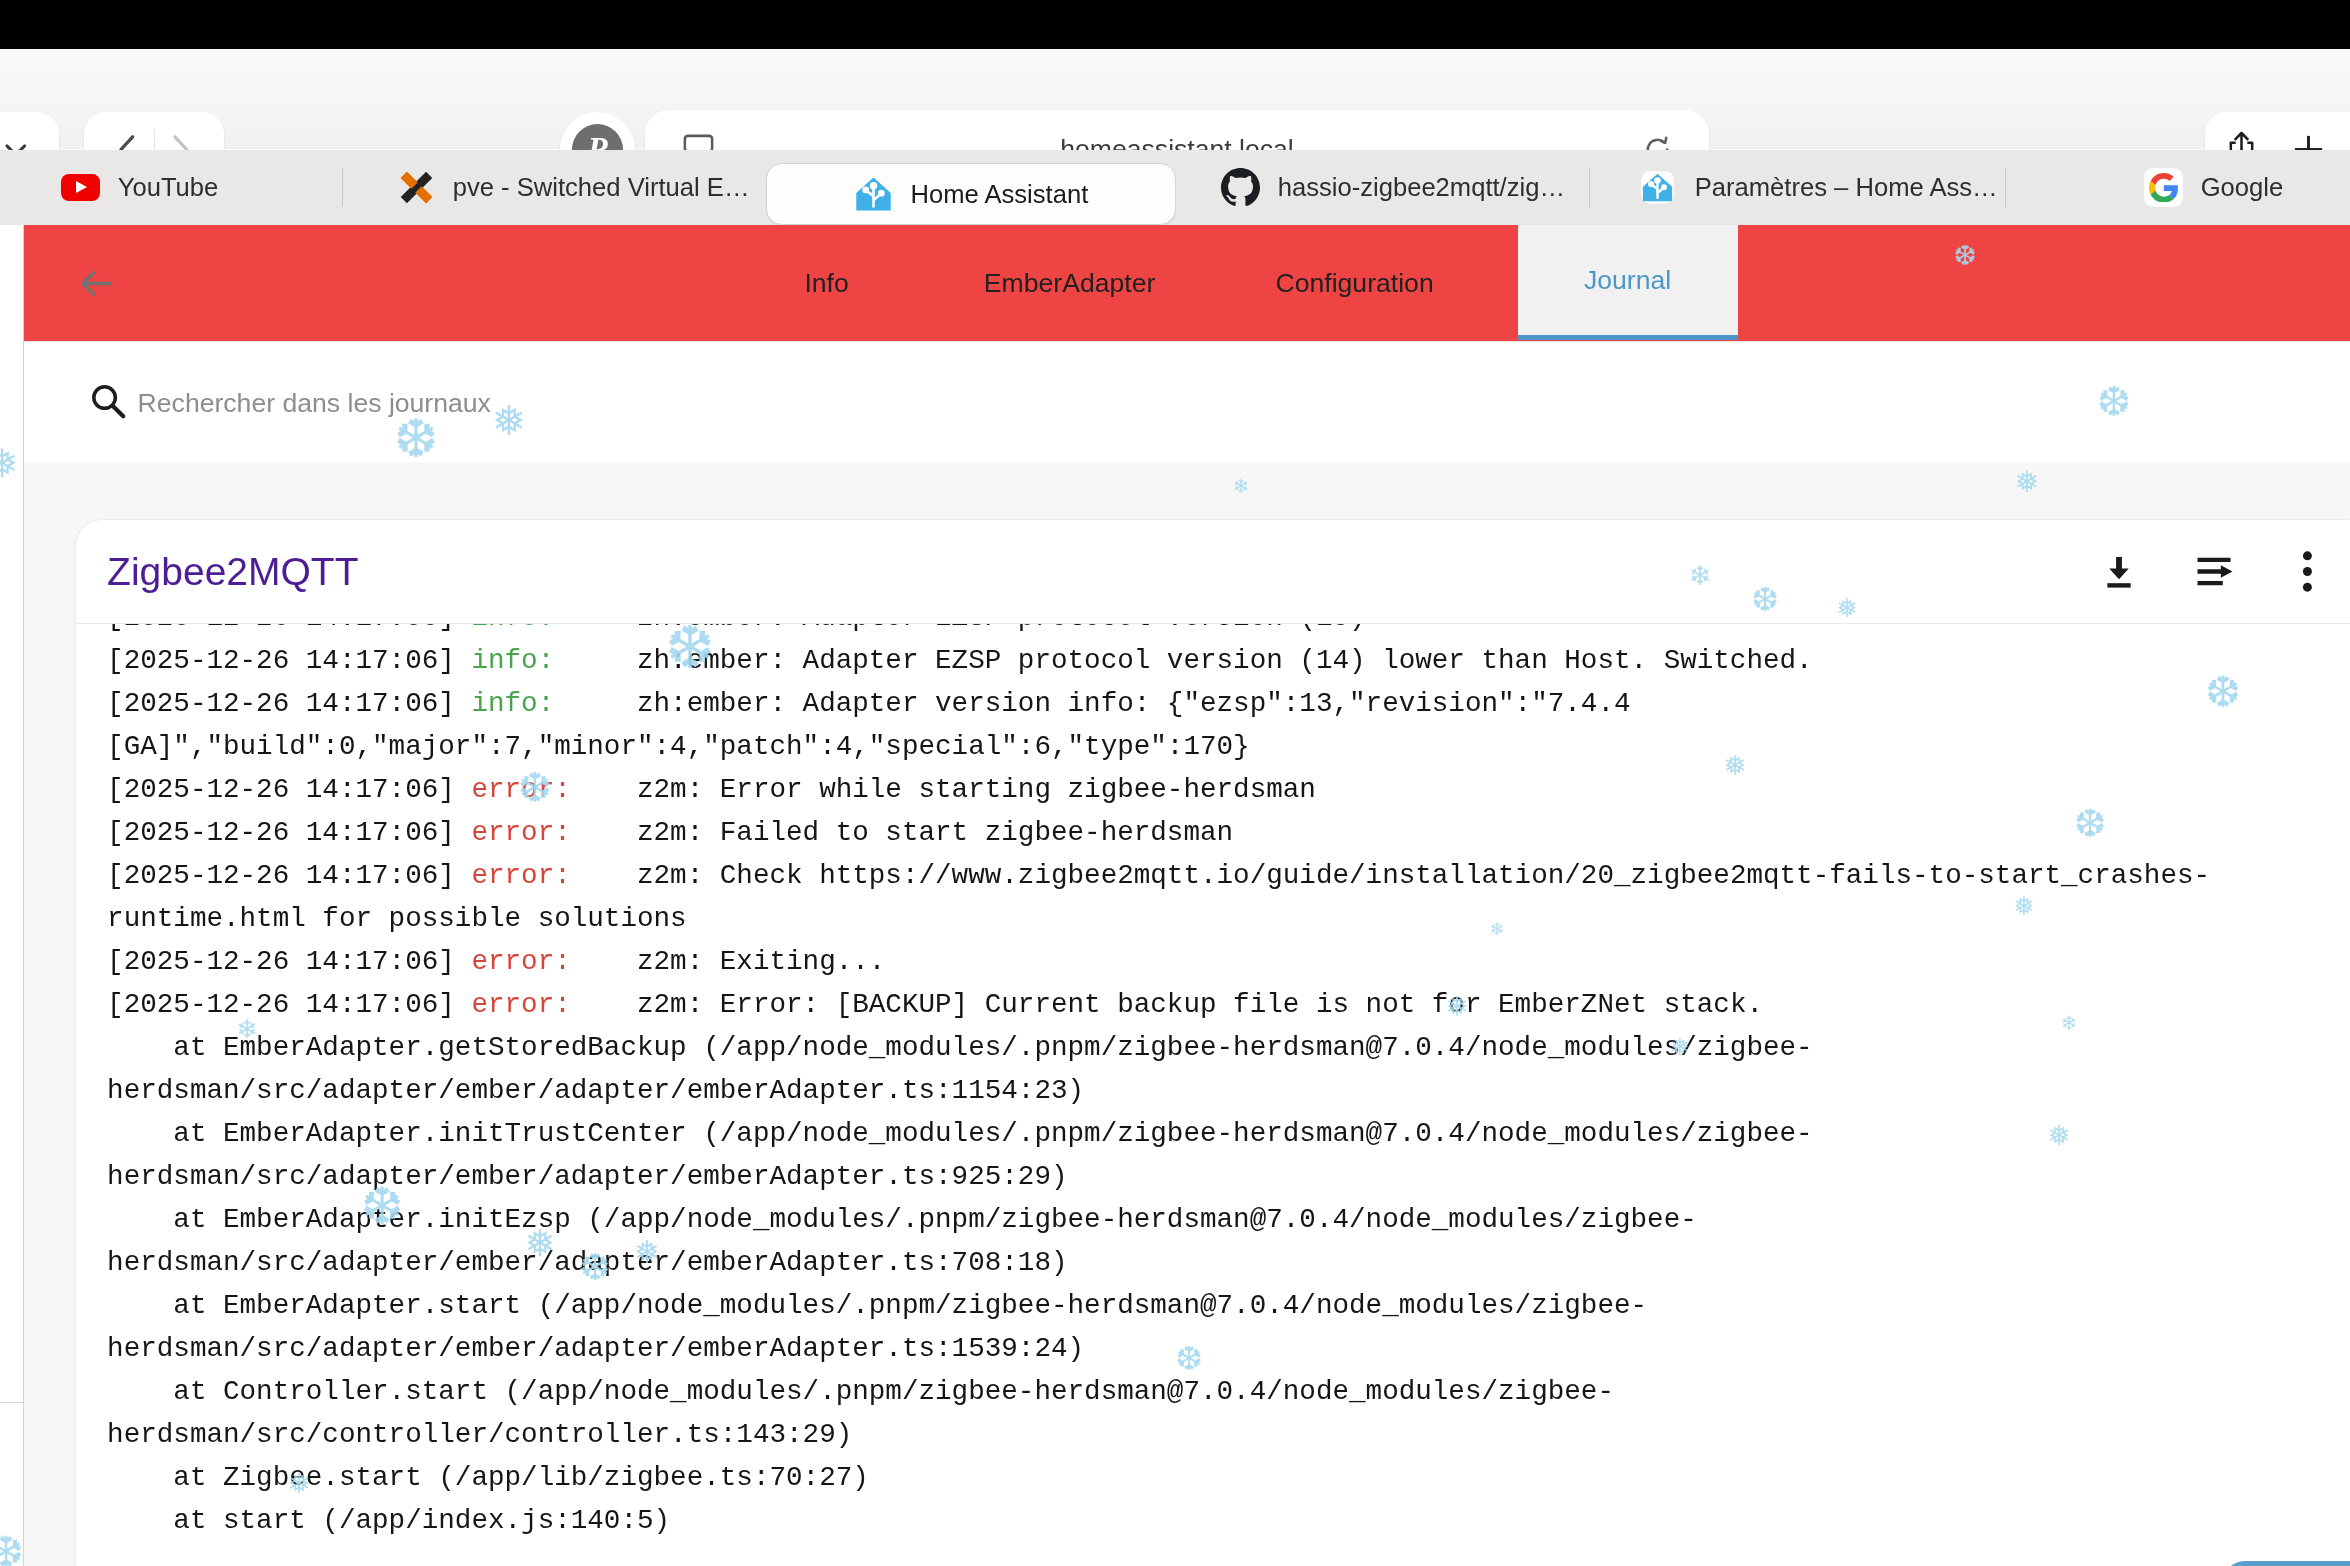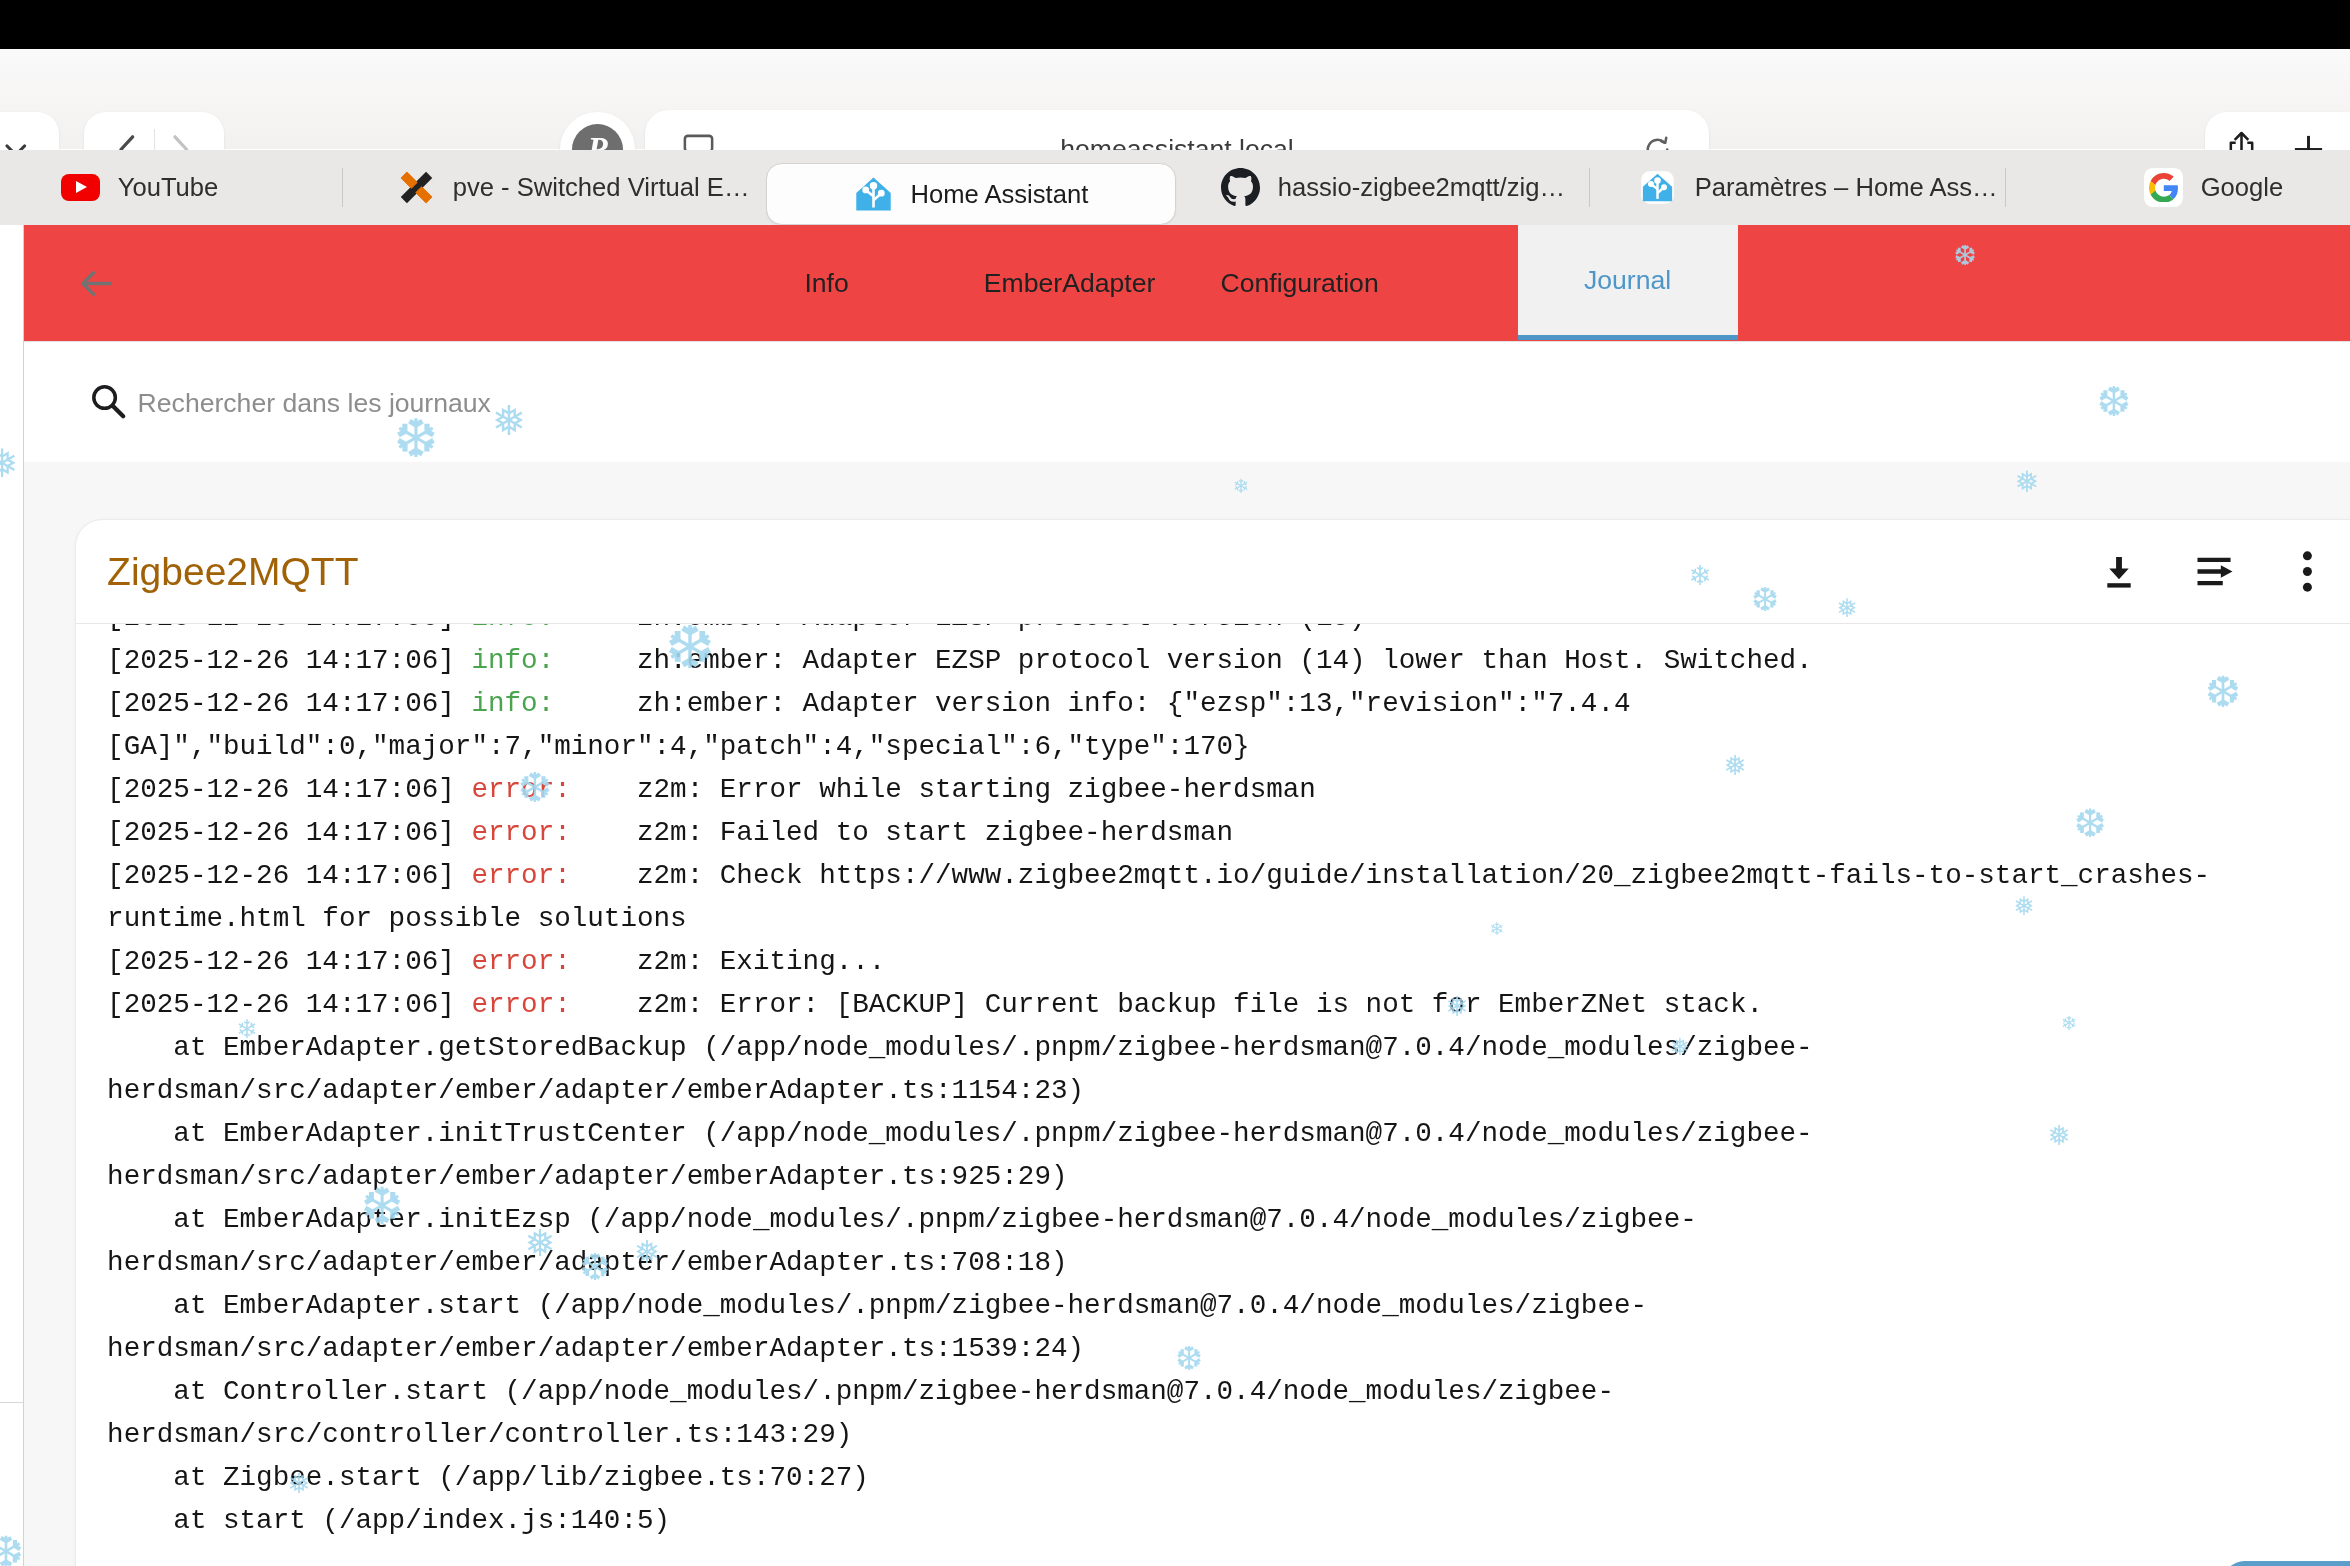--- a/index.html
+++ b/index.html
@@ -40,21 +40,21 @@
   .ha-tab.active{transform:none;width:220px;line-height:110px;height:110px;text-align:center;background:#f1f1f1;border-bottom:5.9px solid #4d96c7;}
   .ha-search{position:relative;height:120px;border-bottom:1px solid #e4e4e4;background:#fff;}
   .ha-search svg{position:absolute;left:61px;top:36px;}
   .ha-search input{position:absolute;left:112px;top:0;height:100%;width:1182px;border:none;outline:none;font-size:26.6px;color:#333;background:transparent;font-family:"Liberation Sans",sans-serif;}
   .ha-search input::placeholder{color:#8d8d8d;opacity:1;}
   .ha-content{position:absolute;left:0;right:0;top:237px;bottom:0;background:#f7f7f7;}
 
   
   .card{position:absolute;left:51px;right:-25.6px;top:57px;bottom:-29.6px;background:#fff;border:1px solid #ebebeb;border-radius:27.6px 27.6px 0 0;box-shadow:0 1px 3.9px rgba(0,0,0,.05);}
   .card-header{position:relative;height:103px;border-bottom:1px solid #e7e7e7;}
-  .card-title{position:absolute;left:31.5px;top:0;line-height:103px;font-size:39px;color:#a16207;}
+  .card-title{position:absolute;left:31.5px;top:0;line-height:103px;font-size:39px;color:#4c1d95;}
   .icon-btn{position:absolute;top:0;height:103px;width:71px;display:flex;align-items:center;justify-content:center;transform:translateX(-50%);cursor:pointer;}
 
   
   .log{position:absolute;left:0;right:0;top:104px;bottom:0;overflow:hidden;padding:0 29.6px 0 31.5px;}
   .log-row{white-space:pre;font-family:"Liberation Mono","DejaVu Sans Mono",monospace;font-size:27.6px;line-height:43px;color:#151515;}
   .log-row.clip-top{margin-top:-27.6px;}
 
   .fab-peek{position:absolute;left:2199px;top:1099px;width:158px;height:43px;border-radius:21.7px;background:#5b9ec9;}
 
   
@@ -208,21 +208,21 @@
 
     <div class="ha-nav">
       <span class="back-btn">
         <svg width="41" height="41" viewBox="0 0 42 42">
             <line x1="8" y1="21" x2="36" y2="21" stroke="#727272" stroke-width="3.4" stroke-linecap="round"></line>
             <polyline points="19,10 8,21 19,32" fill="none" stroke="#727272" stroke-width="3.4" stroke-linecap="round" stroke-linejoin="round"></polyline>
           </svg>
       </span>
       <div class="ha-tab" style="left:803px;">Info</div>
       <div class="ha-tab" style="left:1046px;">EmberAdapter</div>
-      <div class="ha-tab" style="left:1276px;">Configuration</div>
+      <div class="ha-tab" style="left:1331px;">Configuration</div>
       <div class="ha-tab active" style="left:1494px;color:#4d96c7;">Journal</div>
     </div>
 
     <div class="ha-search">
       <svg width="47" height="47" viewBox="0 0 48 48">
           <circle cx="20" cy="20" r="11" fill="none" stroke="#1d1d1f" stroke-width="3.6"></circle>
           <line x1="28.5" y1="28.5" x2="39" y2="39" stroke="#1d1d1f" stroke-width="4.4" stroke-linecap="round"></line>
         </svg>
       <input type="text" placeholder="Rechercher dans les journaux" style="">
     </div>

